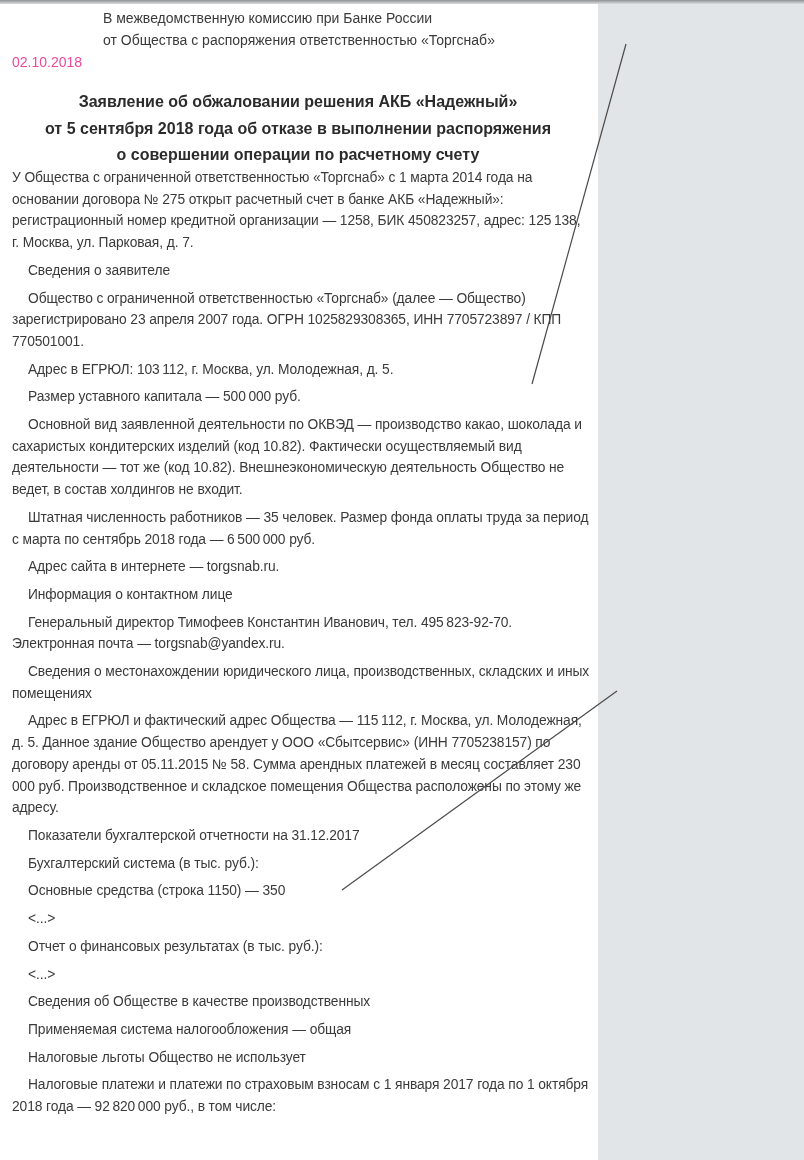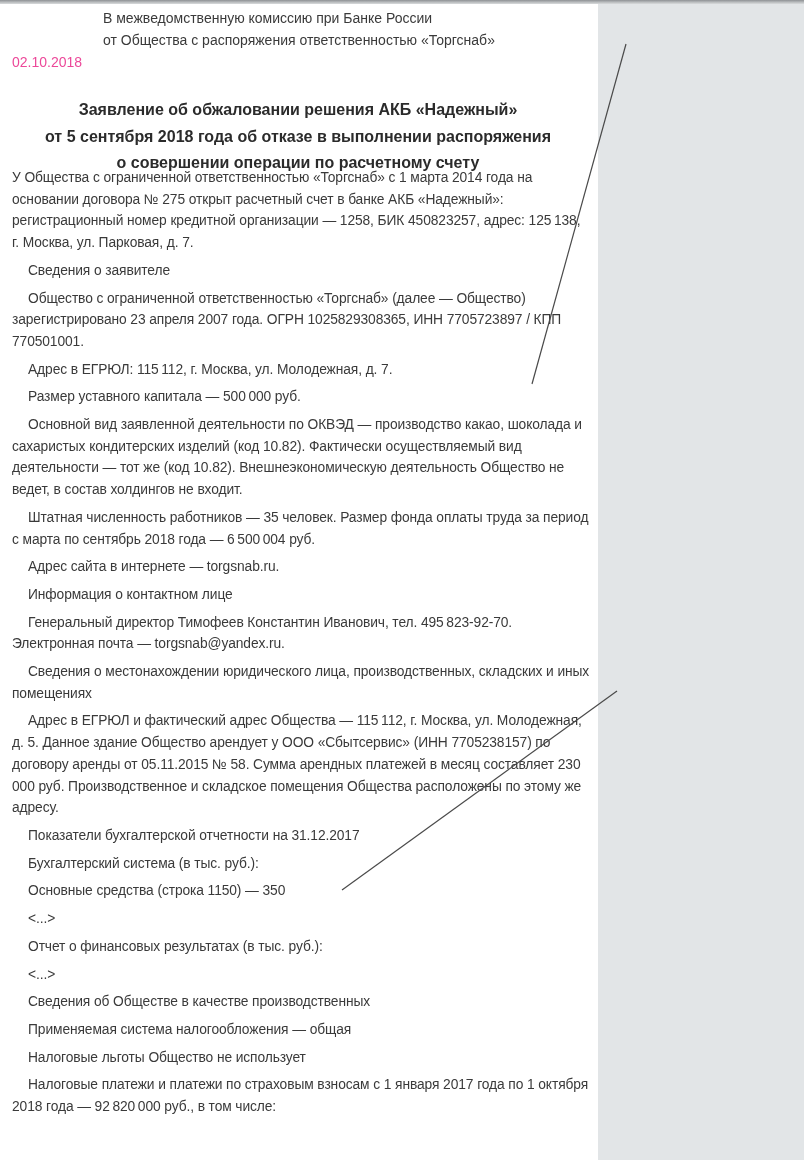--- a/index.html
+++ b/index.html
@@ -16,21 +16,21 @@
     background:var(--sidebar-bg,#e2e5e7);
   }
   .doc { position:absolute; top:0; left:0; width:598px; height:1160px; color:#3a3a3a; }
   .recipient {
     position:absolute; top:7px; left:103px; width:494px;
     text-align:left; font-size:14px; line-height:22px; color:#3a3a3a;
   }
   .date { position:absolute; top:54px; left:12px; font-size:14px; color:#ec4899; }
   .title {
     position:absolute; top:89px; left:0; width:596px; text-align:center;
-    font-weight:bold; font-size:16px; line-height:26.5px; color:#2b2b2b;margin-top:8px;
+    font-weight:bold; font-size:16px; line-height:26.5px; color:#2b2b2b;
   }
   .body-text {
     position:absolute; top:167px; left:12px; width:579px;
     font-size:13.8px; line-height:21.7px; letter-spacing:-0.1px; color:#3a3a3a;
   }
   .body-text p { margin:0 0 6px 0; text-indent:16px; }
   .body-text p.no-indent { text-indent:0; }
   .lines-overlay { position:absolute; top:0; left:0; width:804px; height:1160px; pointer-events:none; }
   .leader { stroke:var(--leader-line,#4a4a4a); stroke-width:1.2; fill:none; }
 </style>
@@ -54,24 +54,24 @@
     <div class="date">02.10.2018</div>
     <div class="title">
       <div>Заявление об обжаловании решения АКБ «Надежный»</div>
       <div>от 5 сентября 2018 года об отказе в выполнении распоряжения</div>
       <div>о совершении операции по расчетному счету</div>
     </div>
     <div class="body-text">
       <p class="no-indent">У Общества с ограниченной ответственностью «Торгснаб» с 1 марта 2014 года на основании договора № 275 открыт расчетный счет в банке АКБ «Надежный»: регистрационный номер кредитной организации — 1258, БИК 450823257, адрес: 125 138, г. Москва, ул. Парковая, д. 7.</p>
       <p>Сведения о заявителе</p>
       <p>Общество с ограниченной ответственностью «Торгснаб» (далее — Общество) зарегистрировано 23 апреля 2007 года. ОГРН 1025829308365, ИНН 7705723897 / КПП 770501001.</p>
-      <p>Адрес в ЕГРЮЛ: 115 112, г. Москва, ул. Молодежная, д. 7.</p>
+      <p>Адрес в ЕГРЮЛ: 103 112, г. Москва, ул. Молодежная, д. 5.</p>
       <p>Размер уставного капитала — 500 000 руб.</p>
       <p>Основной вид заявленной деятельности по ОКВЭД — производство какао, шоколада и сахаристых кондитерских изделий (код 10.82). Фактически осуществляемый вид деятельности — тот же (код 10.82). Внешнеэкономическую деятельность Общество не ведет, в состав холдингов не входит.</p>
-      <p>Штатная численность работников — 35 человек. Размер фонда оплаты труда за период с марта по сентябрь 2018 года — 6 500 004 руб.</p>
+      <p>Штатная численность работников — 35 человек. Размер фонда оплаты труда за период с марта по сентябрь 2018 года — 6 500 000 руб.</p>
       <p>Адрес сайта в интернете — torgsnab.ru.</p>
       <p>Информация о контактном лице</p>
       <p>Генеральный директор Тимофеев Константин Иванович, тел. 495 823-92-70. Электронная почта — torgsnab@yandex.ru.</p>
       <p>Сведения о местонахождении юридического лица, производственных, складских и иных помещениях</p>
       <p>Адрес в ЕГРЮЛ и фактический адрес Общества — 115 112, г. Москва, ул. Молодежная, д. 5. Данное здание Общество арендует у ООО «Сбытсервис» (ИНН 7705238157) по договору аренды от 05.11.2015 № 58. Сумма арендных платежей в месяц составляет 230 000 руб. Производственное и складское помещения Общества расположены по этому же адресу.</p>
       <p>Показатели бухгалтерской отчетности на 31.12.2017</p>
       <p>Бухгалтерский система (в тыс. руб.):</p>
       <p>Основные средства (строка 1150) — 350</p>
       <p>&lt;...&gt;</p>
       <p>Отчет о финансовых результатах (в тыс. руб.):</p>

